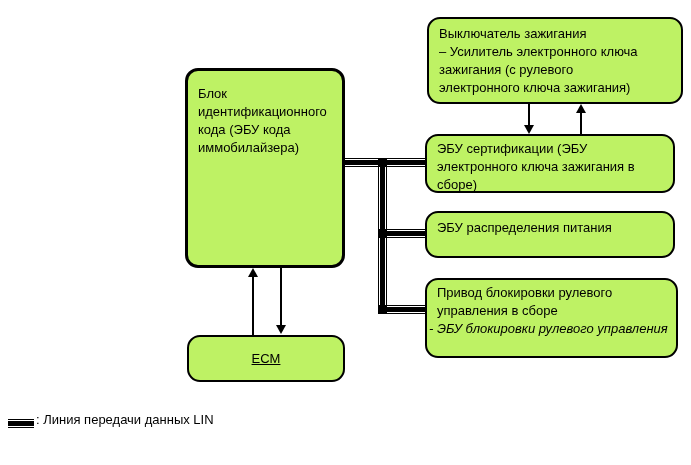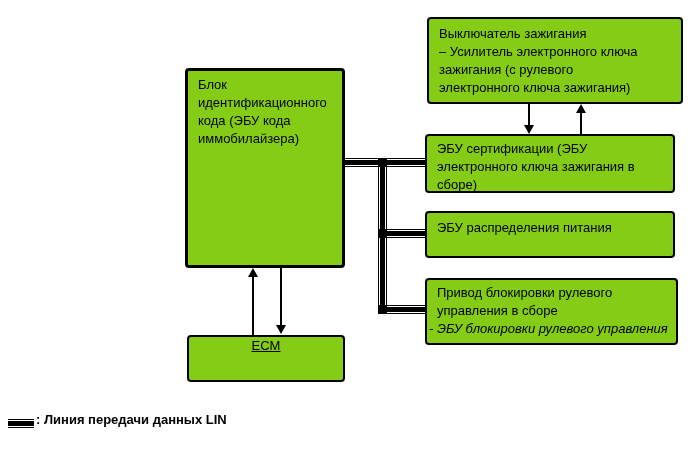--- a/index.html
+++ b/index.html
@@ -10,29 +10,29 @@
     background: #ffffff;
     font-family: "Liberation Sans", sans-serif;
     font-size: 13px;
     line-height: 18px;
     color: #000000;
     overflow: hidden;
   }
   .node {
     position: absolute;
     box-sizing: border-box;
-    background: #84cc16;
+    background: #bef264;
     border: 2px solid #000000;
-    border-radius: 4px;
+    border-radius: 13px;
   }
   .node .txt { white-space: pre-line; }
   .thick { border-width: 3px; }
   .pad { padding: 6px 8px 0 10px; }
   .hang { margin-left: -8px; font-style: italic; }
-  .center { display:flex; justify-content:center;text-decoration:underline; }
+  .center { display:flex; align-items:center; justify-content:center;text-decoration:underline; }
 
   
   .lin-h {
     position:absolute; height:9px;
     background: linear-gradient(to bottom,
       #000 0 1px, #fff 1px 2px, #000 2px 7px, #fff 7px 8px, #000 8px 9px);
   }
   .lin-v {
     position:absolute; width:9px;
     background: linear-gradient(to right,
@@ -52,21 +52,21 @@
     border-left:5px solid transparent; border-right:5px solid transparent;
     border-top:9px solid #000;
   }
 
   .legend { position:absolute; left:8px; top:411px; }
   .legend .sym {
     position:absolute; left:0; top:8px; width:26px; height:9px;
     background: linear-gradient(to bottom,
       #000 0 1px, #fff 1px 2px, #000 2px 7px, #fff 7px 8px, #000 8px 9px);
   }
-  .legend .lbl { position:absolute; left:28px; top:0; white-space:nowrap;font-weight:bold; }
+  .legend .lbl { position:absolute; left:28px; top:0; white-space:nowrap; }
 </style>
 </head>
 <body>
 
 <div class="canvas">
 
   <div class="lin-h" style="left:345px; top:158px; width:80px;"></div>
   <div class="lin-v" style="left:378px; top:158px; height:156px;"></div>
   <div class="lin-h" style="left:378px; top:229px; width:47px;"></div>
   <div class="lin-h" style="left:378px; top:305px; width:47px;"></div>
@@ -77,21 +77,21 @@
   <div class="aline" style="left:528px; top:104px; height:22px;"></div>
   <div class="ahead-down" style="left:524px; top:125px;"></div>
   <div class="aline" style="left:580px; top:112px; height:22px;"></div>
   <div class="ahead-up" style="left:576px; top:104px;"></div>
 
   <div class="aline" style="left:252px; top:276px; height:59px;"></div>
   <div class="ahead-up" style="left:248px; top:268px;"></div>
   <div class="aline" style="left:280px; top:268px; height:58px;"></div>
   <div class="ahead-down" style="left:276px; top:325px;"></div>
 
-  <div class="node thick pad" style="left:185px; top:68px; width:160px; height:200px; padding-top:5px;">
+  <div class="node thick pad" style="left:185px; top:68px; width:160px; height:200px; padding-top:14px;">
     <div class="txt">Блок
 идентификационного
 кода (ЭБУ кода
 иммобилайзера)</div>
   </div>
 
   <div class="node pad" style="left:427px; top:17px; width:256px; height:87px;">
     <div class="txt">Выключатель зажигания</div>
     <div class="txt">– Усилитель электронного ключа
 зажигания (с рулевого
@@ -101,21 +101,21 @@
   <div class="node pad" style="left:425px; top:211px; width:250px; height:47px;">
     <div class="txt">ЭБУ распределения питания</div>
   </div>
 
   <div class="node pad" style="left:425px; top:134px; width:250px; height:59px; padding-top:4px;">
     <div class="txt">ЭБУ сертификации (ЭБУ
 электронного ключа зажигания в
 сборе)</div>
   </div>
 
-  <div class="node pad" style="left:425px; top:278px; width:253px; height:67px; padding-top:4px; padding-right:2px;">
+  <div class="node pad" style="left:425px; top:278px; width:253px; height:80px; padding-top:4px; padding-right:2px;">
     <div class="txt">Привод блокировки рулевого
 управления в сборе</div>
     <div class="txt hang">- ЭБУ блокировки рулевого управления</div>
   </div>
 
   <div class="node center" style="left:187px; top:335px; width:158px; height:47px;">
     <div class="txt">ECM</div>
   </div>
 
   <div class="legend">

